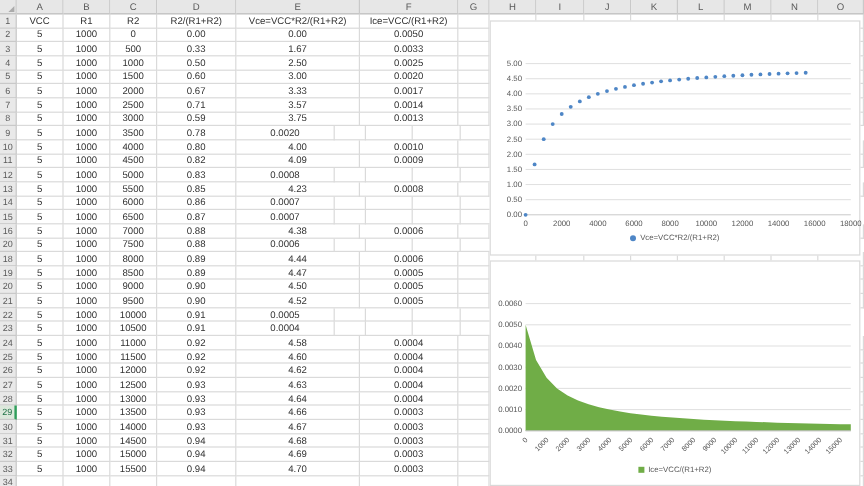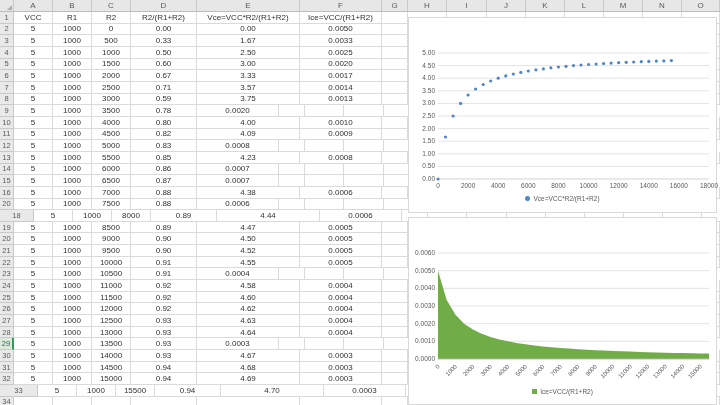--- a/index.html
+++ b/index.html
@@ -359,21 +359,21 @@
         <div class="cell" style="width:39px"></div>
         <div class="cell" style="width:40px"></div>
         <div class="cell" style="width:39px"></div>
         <div class="cell" style="width:39px"></div>
         <div class="cell" style="width:39px"></div>
         <div class="cell" style="width:39px"></div>
         <div class="cell" style="width:39px"></div>
         <div class="cell" style="width:38px"></div>
       </div>
       <div class="row">
-        <div class="rhead" style="width:34px">18</div>
+        <div class="rhead" style="width:14px">18</div>
         <div class="cell" style="width:39px">5</div>
         <div class="cell" style="width:39px">1000</div>
         <div class="cell" style="width:39px">8000</div>
         <div class="cell" style="width:66px">0.89</div>
         <div class="cell" style="width:103px">4.44</div>
         <div class="cell" style="width:82px">0.0006</div>
         <div class="cell" style="width:26px"></div>
         <div class="cell" style="width:39px"></div>
         <div class="cell" style="width:40px"></div>
         <div class="cell" style="width:39px"></div>
@@ -436,21 +436,20 @@
         <div class="cell" style="width:39px"></div>
         <div class="cell" style="width:39px"></div>
         <div class="cell" style="width:38px"></div>
       </div>
       <div class="row">
         <div class="rhead" style="width:14px">22</div>
         <div class="cell" style="width:39px">5</div>
         <div class="cell" style="width:39px">1000</div>
         <div class="cell" style="width:39px">10000</div>
         <div class="cell" style="width:66px">0.91</div>
-        <div class="cell" style="width:103px">4.55</div>
         <div class="cell" style="width:82px">0.0005</div>
         <div class="cell" style="width:26px"></div>
         <div class="cell" style="width:39px"></div>
         <div class="cell" style="width:40px"></div>
         <div class="cell" style="width:39px"></div>
         <div class="cell" style="width:39px"></div>
         <div class="cell" style="width:39px"></div>
         <div class="cell" style="width:39px"></div>
         <div class="cell" style="width:39px"></div>
         <div class="cell" style="width:38px"></div>
@@ -561,20 +560,21 @@
         <div class="cell" style="width:39px"></div>
         <div class="cell" style="width:39px"></div>
         <div class="cell" style="width:38px"></div>
       </div>
       <div class="row">
         <div class="rhead sel" style="width:14px">29</div>
         <div class="cell" style="width:39px">5</div>
         <div class="cell" style="width:39px">1000</div>
         <div class="cell" style="width:39px">13500</div>
         <div class="cell" style="width:66px">0.93</div>
+        <div class="cell" style="width:103px">4.66</div>
         <div class="cell" style="width:82px">0.0003</div>
         <div class="cell" style="width:26px"></div>
         <div class="cell" style="width:39px"></div>
         <div class="cell" style="width:40px"></div>
         <div class="cell" style="width:39px"></div>
         <div class="cell" style="width:39px"></div>
         <div class="cell" style="width:39px"></div>
         <div class="cell" style="width:39px"></div>
         <div class="cell" style="width:39px"></div>
         <div class="cell" style="width:38px"></div>
@@ -627,21 +627,21 @@
         <div class="cell" style="width:39px"></div>
         <div class="cell" style="width:40px"></div>
         <div class="cell" style="width:39px"></div>
         <div class="cell" style="width:39px"></div>
         <div class="cell" style="width:39px"></div>
         <div class="cell" style="width:39px"></div>
         <div class="cell" style="width:39px"></div>
         <div class="cell" style="width:38px"></div>
       </div>
       <div class="row">
-        <div class="rhead" style="width:38px">33</div>
+        <div class="rhead" style="width:14px">33</div>
         <div class="cell" style="width:39px">5</div>
         <div class="cell" style="width:39px">1000</div>
         <div class="cell" style="width:39px">15500</div>
         <div class="cell" style="width:66px">0.94</div>
         <div class="cell" style="width:103px">4.70</div>
         <div class="cell" style="width:82px">0.0003</div>
         <div class="cell" style="width:26px"></div>
         <div class="cell" style="width:39px"></div>
         <div class="cell" style="width:40px"></div>
         <div class="cell" style="width:39px"></div>

